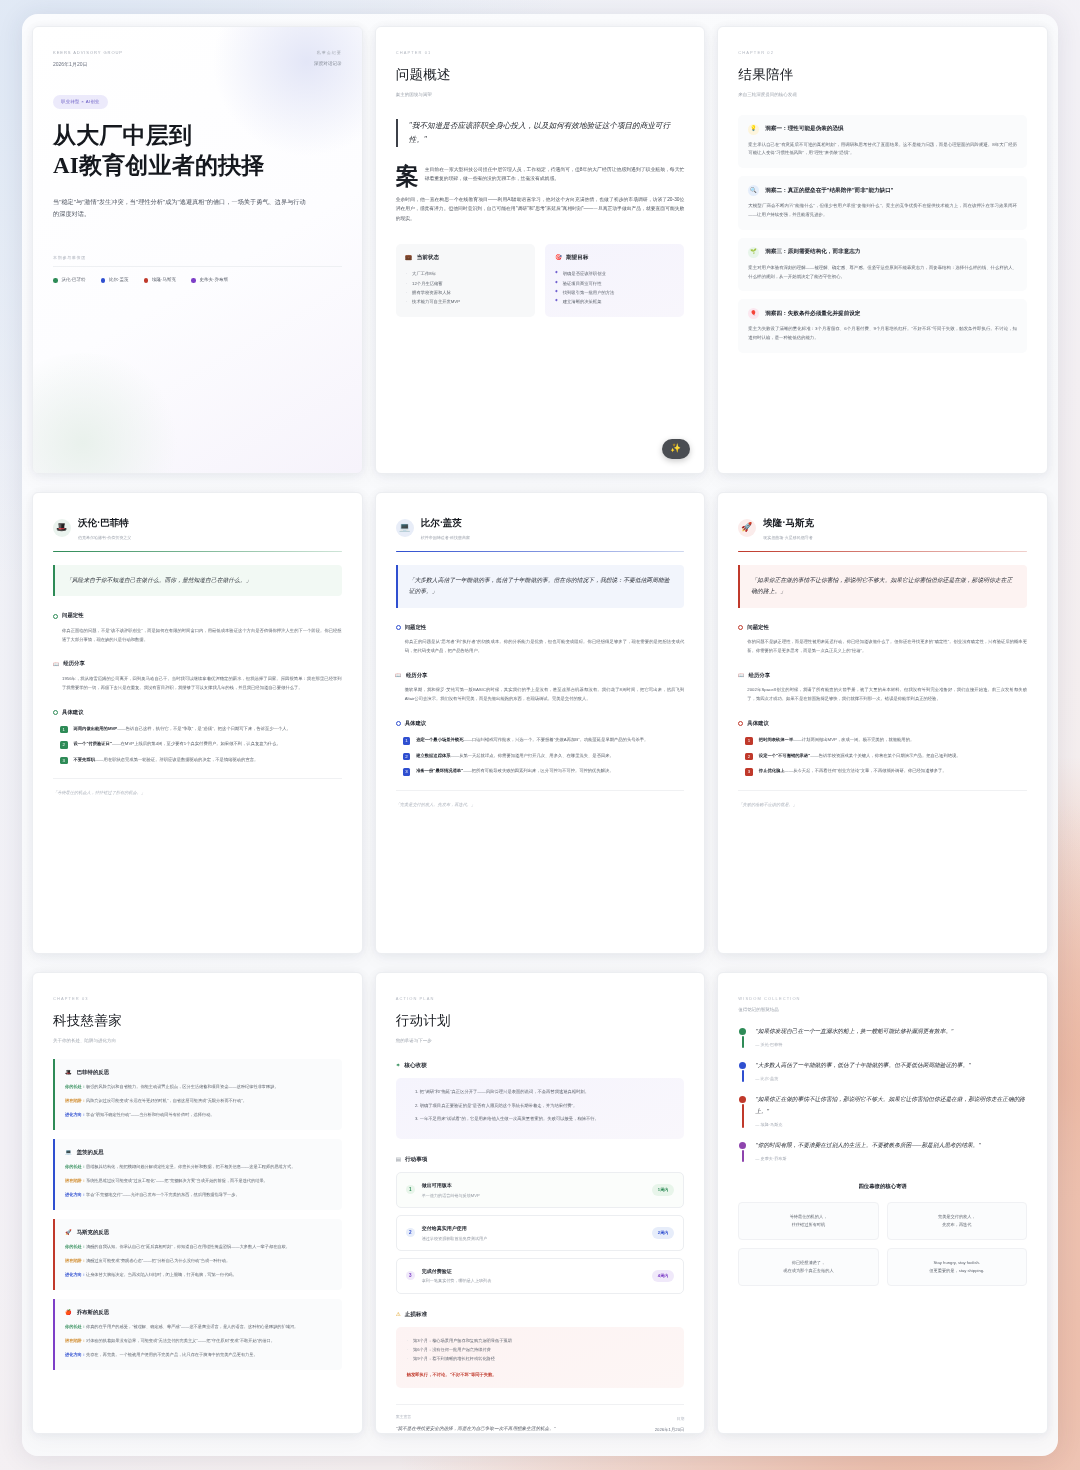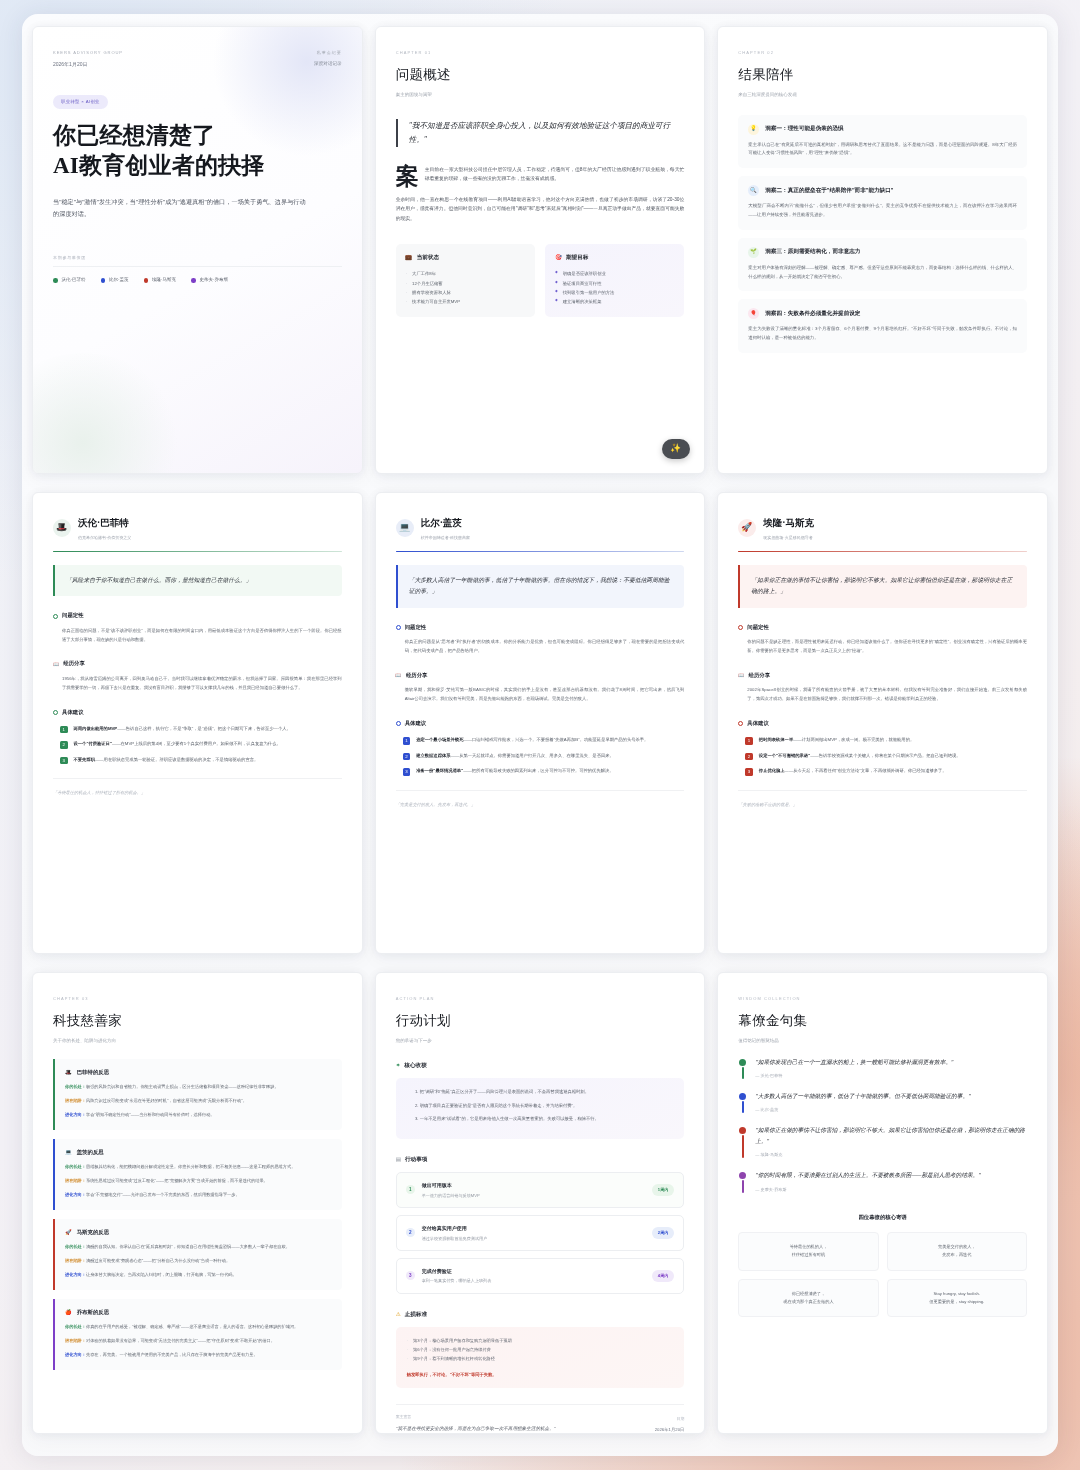--- a/index.html
+++ b/index.html
@@ -235,21 +235,21 @@
         </div>
         <div class="brand-r">
           <div class="eyebrow">私董会纪要</div>
           <div class="sub">深度对话记录</div>
         </div>
       </div>
 
       <div class="pill">职业转型 × AI创业</div>
 
       <h1>
-        <span>你已经想清楚了</span><br>
+        <span>从大厂中层到</span><br>
         <span>AI教育创业者的抉择</span>
       </h1>
 
       <div class="lede">当"稳定"与"激情"发生冲突，当"理性分析"成为"逃避真相"的借口，一场关于勇气、边界与行动的深度对话。</div>
 
       <div class="advisors-label">本期参与幕僚团</div>
       <div class="advisors">
         <div class="adv">
           <span class="dot" style="background:#2e8b57"></span>
           <span>沃伦·巴菲特</span>
@@ -651,21 +651,20 @@
       </div>
       <div class="fs-r">
         <div class="fs-lab">日期</div>
         <div class="fs-date">2026年1月20日</div>
       </div>
     </div>
   </div>
 
   <div class="page pad">
     <div class="eyebrow-cap">WISDOM COLLECTION</div>
-    <div class="ptitle">幕僚金句集</div>
     <div class="psub">值得铭记的智慧结晶</div>
 
     <div>
       <div class="wq">
         <div class="wq-rail">
           <span class="wq-pin" style="background:#2e8b57"></span>
           <span class="wq-line" style="background:#2e8b57"></span>
         </div>
         <div>
           <div class="wq-txt">"如果你发现自己在一个一直漏水的船上，换一艘船可能比修补漏洞更有效率。"</div>

